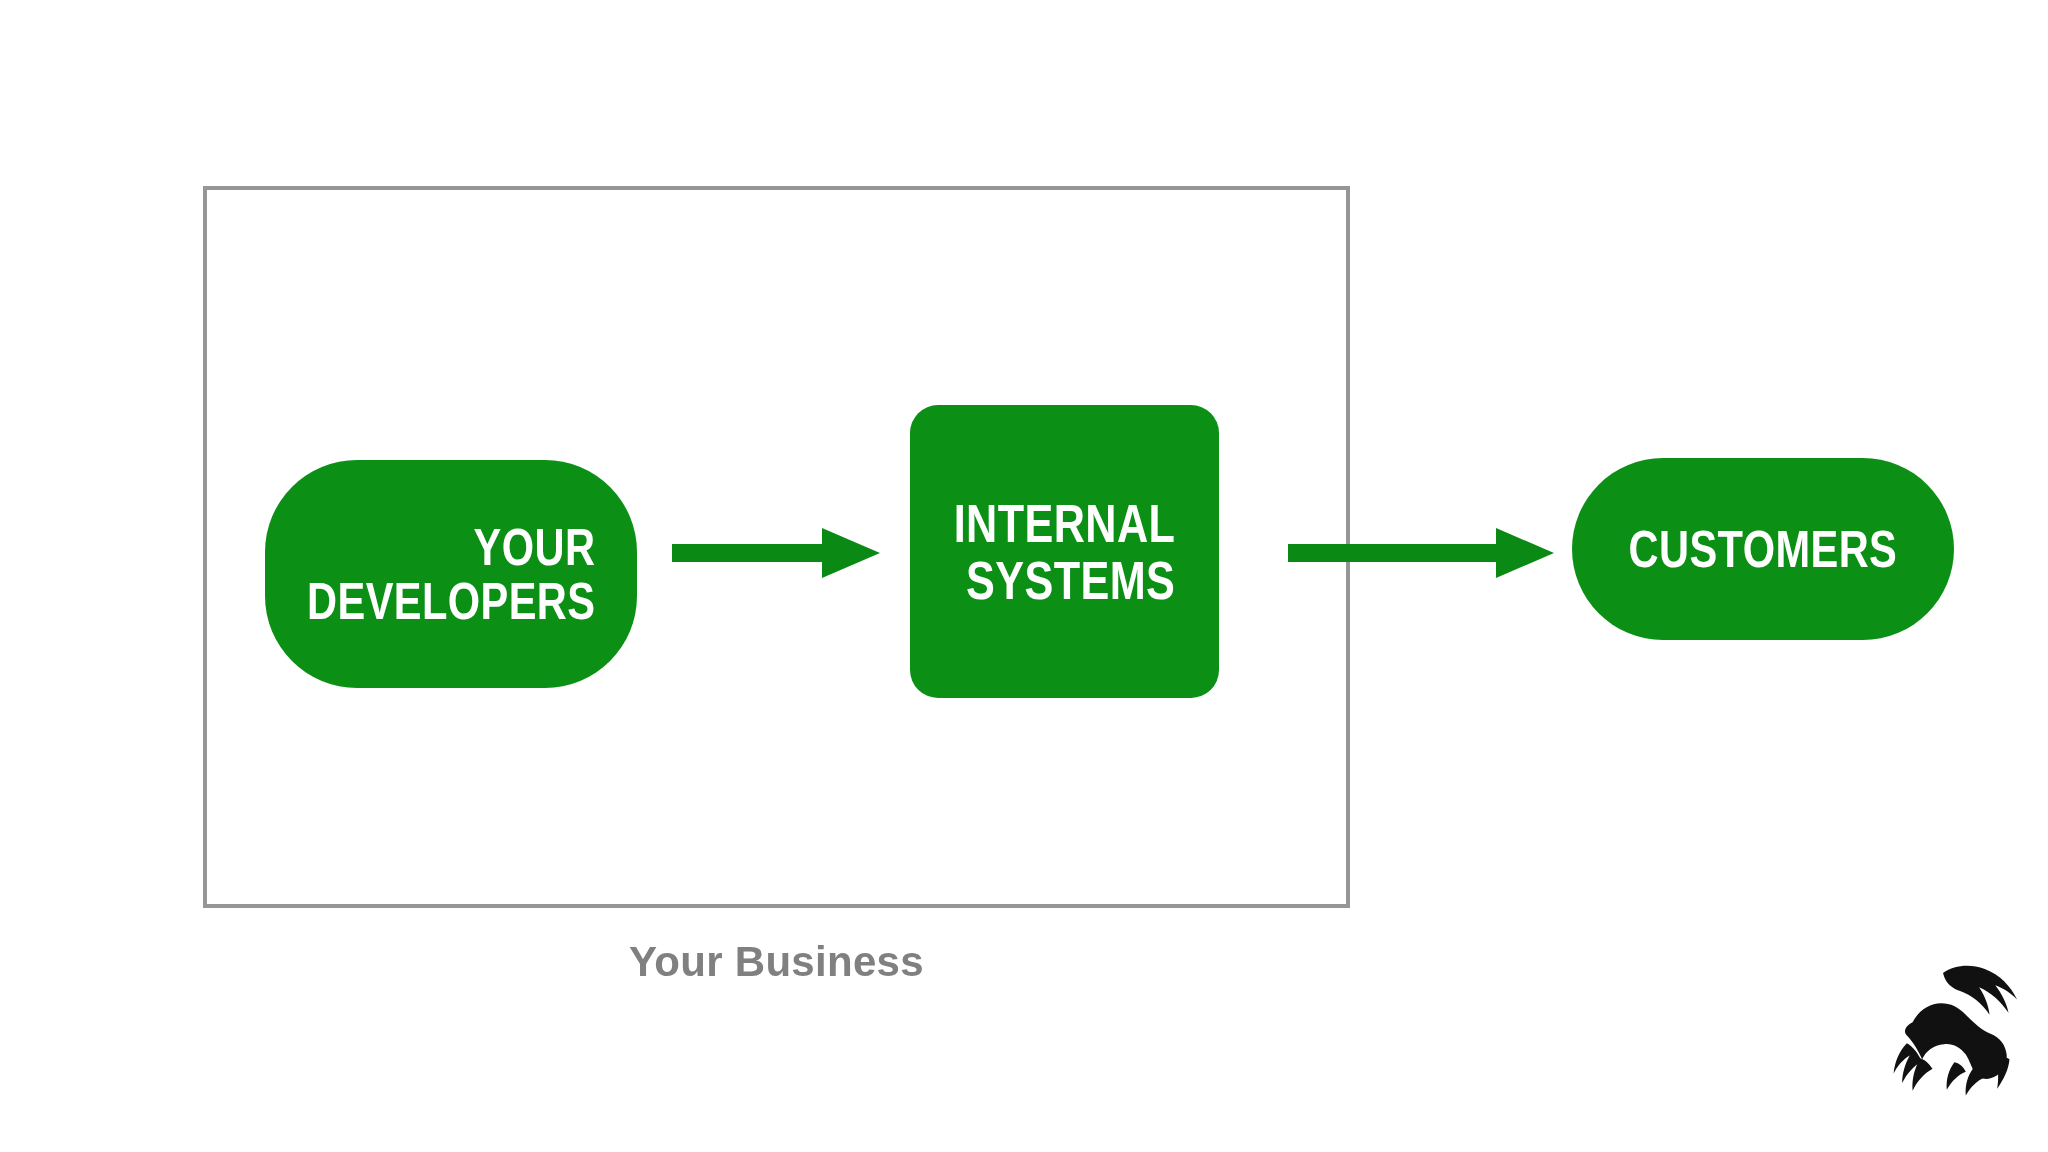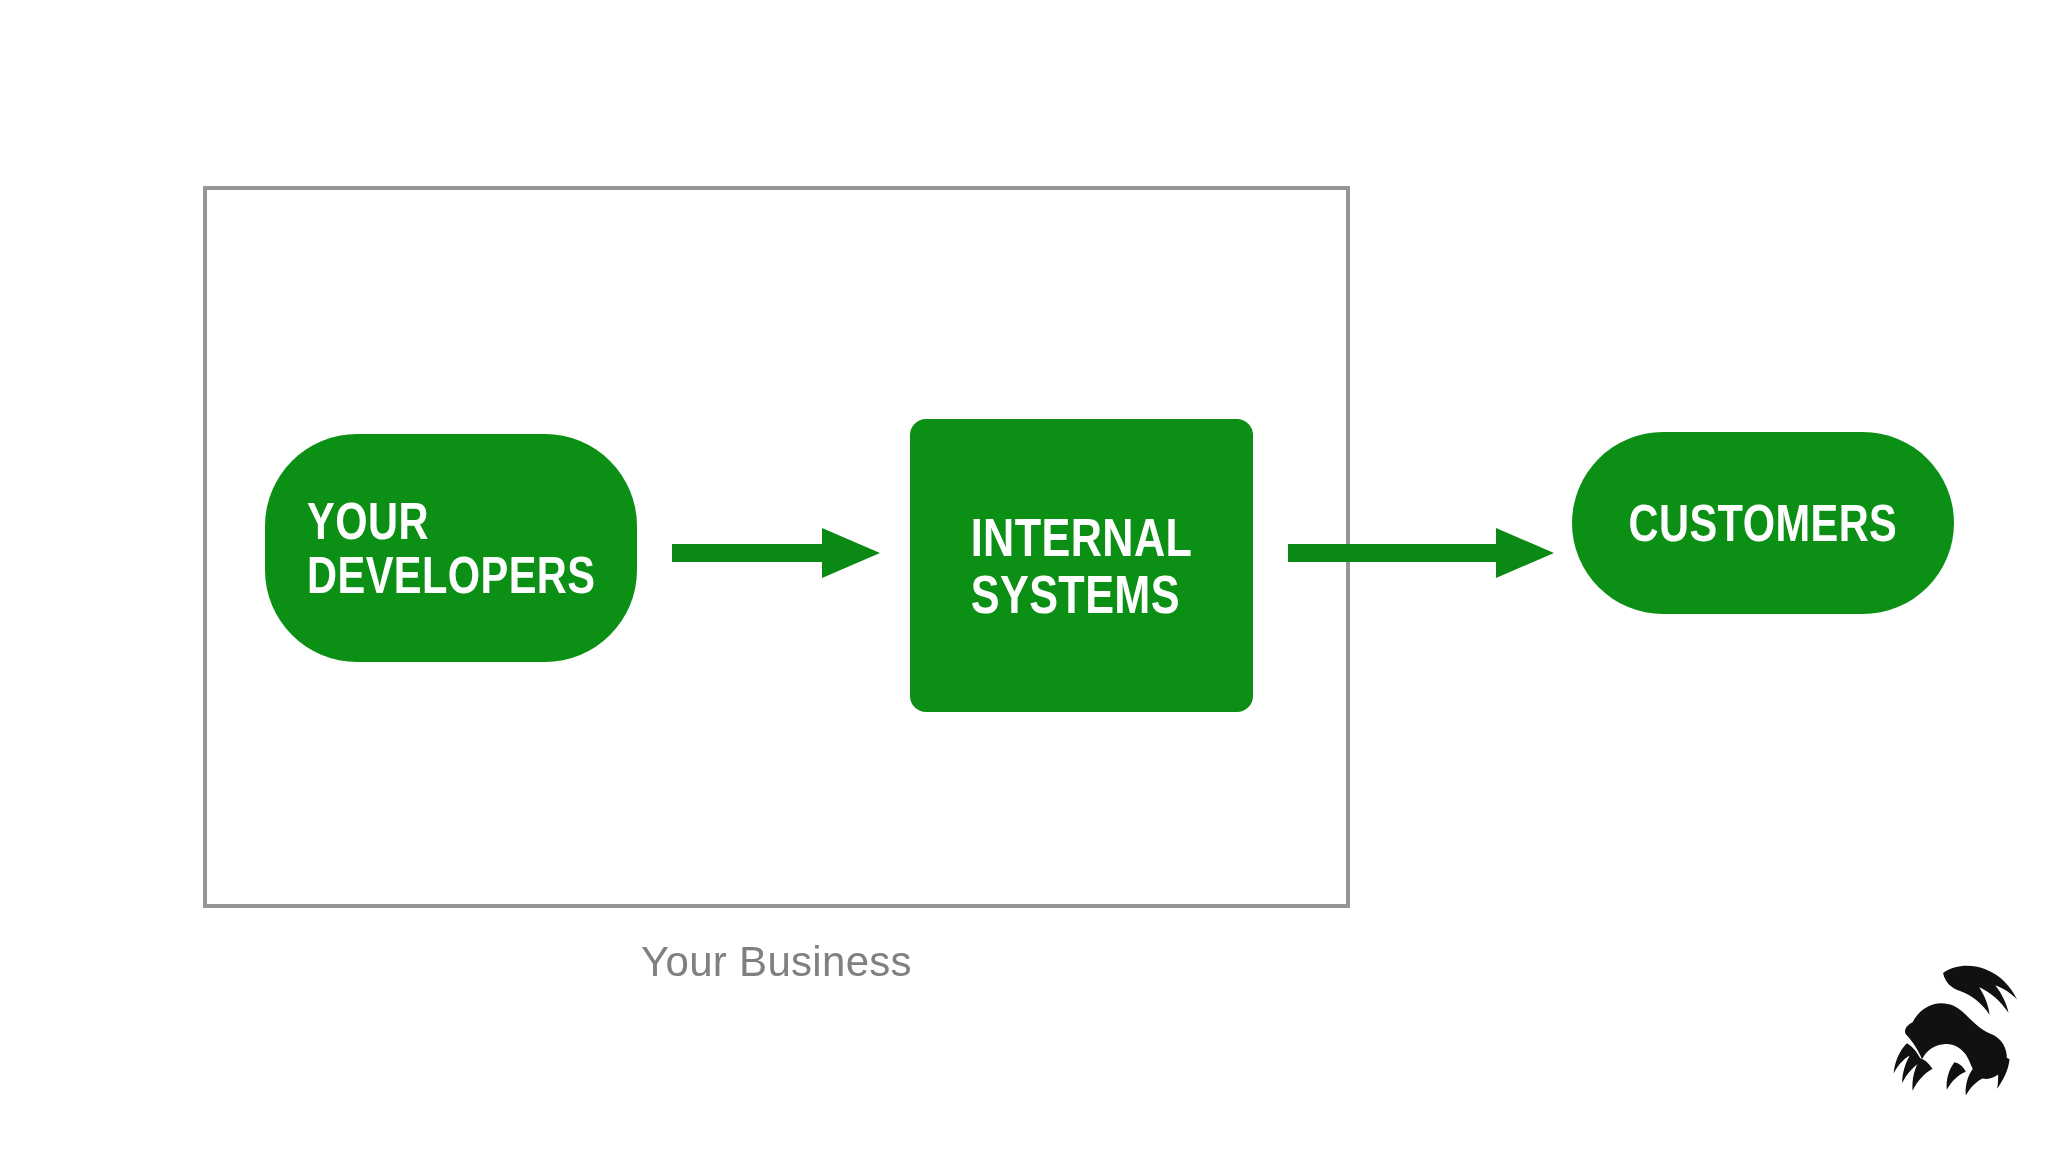--- a/index.html
+++ b/index.html
@@ -32,21 +32,22 @@
   }
 
   
   .node {
     position: absolute;
     box-sizing: border-box;
     background: #0b9015;
     display: flex;
     align-items: center;
     justify-content: center;
-    text-align: left;
+    text-align: right;
+    margin-top: 26px;
   }
   .node-label {
     color: #ffffff;
     font-family: "Liberation Sans Narrow", "Liberation Sans", "DejaVu Sans Condensed", sans-serif;
     font-weight: 700;
     text-transform: uppercase;
     letter-spacing: 0.5px;
     line-height: 1.04;
     white-space: pre-line;
     transform: scaleX(0.80);
@@ -57,24 +58,24 @@
     left: 265px;
     top: 434px;
     width: 372px;
     height: 228px;
     border-radius: 92px;
   }
   #node-developers .node-label { font-size: 52px; }
 
   #node-internal-systems {
     left: 910px;
-    top: 419px;
-    width: 343px;
+    top: 379px;
+    width: 309px;
     height: 293px;
-    border-radius: 16px;
+    border-radius: 28px;
   }
   #node-internal-systems .node-label { font-size: 54px; }
 
   #node-customers {
     left: 1572px;
     top: 432px;
     width: 382px;
     height: 182px;
     border-radius: 92px;
   }
@@ -99,21 +100,21 @@
 
   
   .boundary-caption {
     position: absolute;
     left: 203px;
     top: 938px;
     width: 1147px;
     text-align: center;
     color: #808080;
     font-size: 42px;
-    font-weight: 400;
+    font-weight: 700;
     letter-spacing: 0.3px;
     font-family: "Liberation Sans", "DejaVu Sans", sans-serif;
   }
 
   
   .brand-logo {
     position: absolute;
     left: 1886px;
     top: 952px;
     width: 152px;

